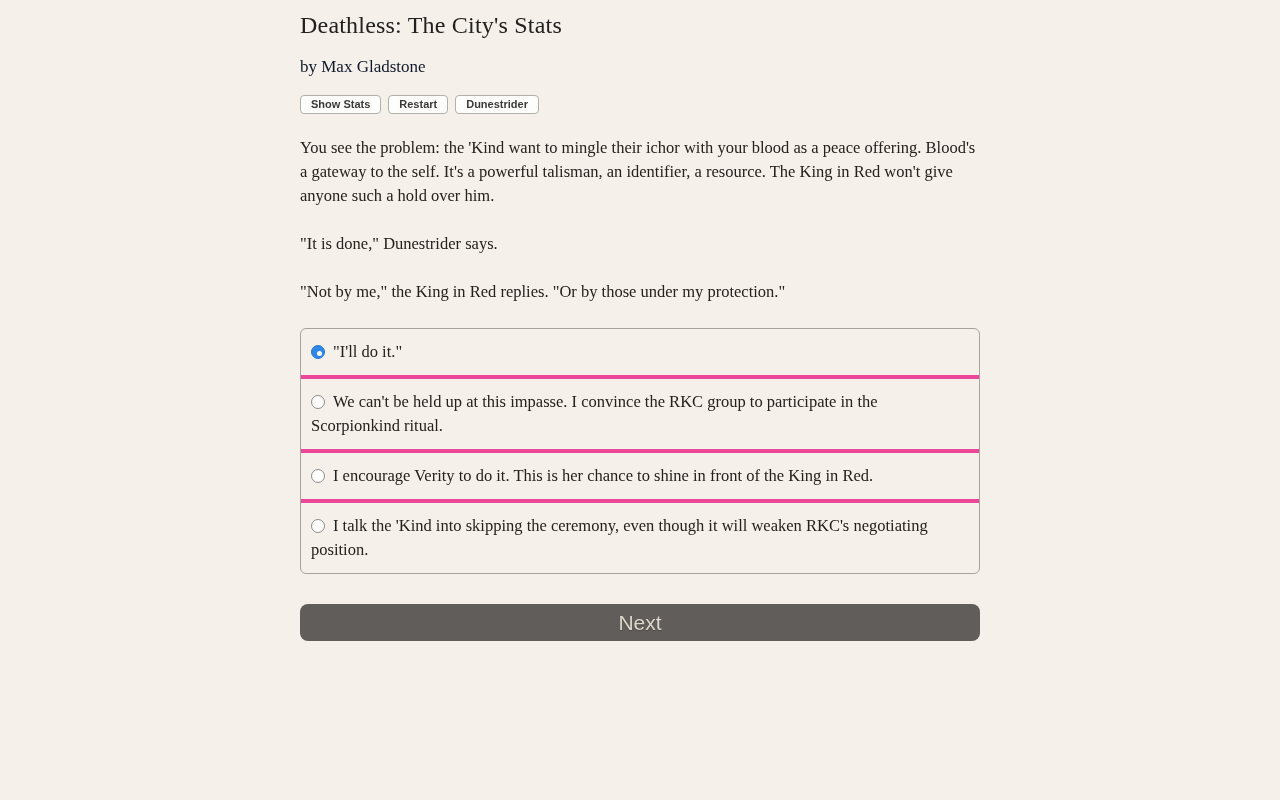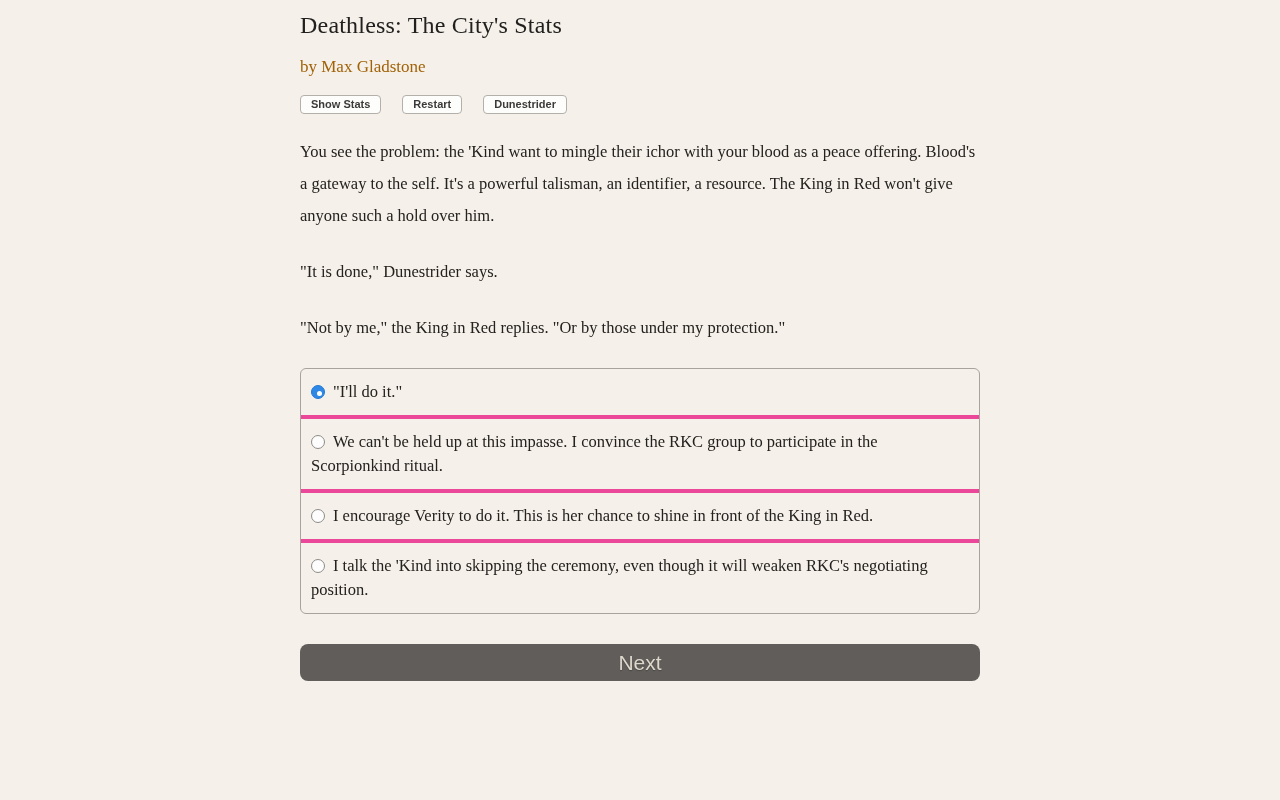--- a/index.html
+++ b/index.html
@@ -20,45 +20,45 @@
   .page-title {
     font-size: 24px;
     font-weight: normal;
     margin: 0 0 2px 0;
     letter-spacing: 0.2px;
     color: #21201e;
   }
   .byline {
     font-size: 17px;
     margin: 18px 0 8px 0;
-    color: #a16207;
+    color: #0f172a;
   }
   .toolbar {
     margin-top: 18px;
     display: flex;
-    gap: 21px;
+    gap: 7px;
   }
   .toolbar button {
     font-family: "Liberation Sans", sans-serif;
     font-size: 11px;
     font-weight: bold;
     color: #3c3a38;
     background: #fdfdfc;
     border: 1px solid #b3afa9;
     border-radius: 4px;
     padding: 2px 10px 3px 10px;
     cursor: pointer;
     line-height: 12px;
   }
   .story {
     margin-top: 22px;
   }
   .story p {
     font-size: 16.5px;
-    line-height: 32px;
+    line-height: 24px;
     margin: 0 0 24px 0;
     color: #24211e;
   }
   .choice-list {
     margin-top: 16px;
     border: 1px solid #a8a39c;
     border-radius: 6px;
     background: #f5f1ea;
     overflow: hidden;
   }

